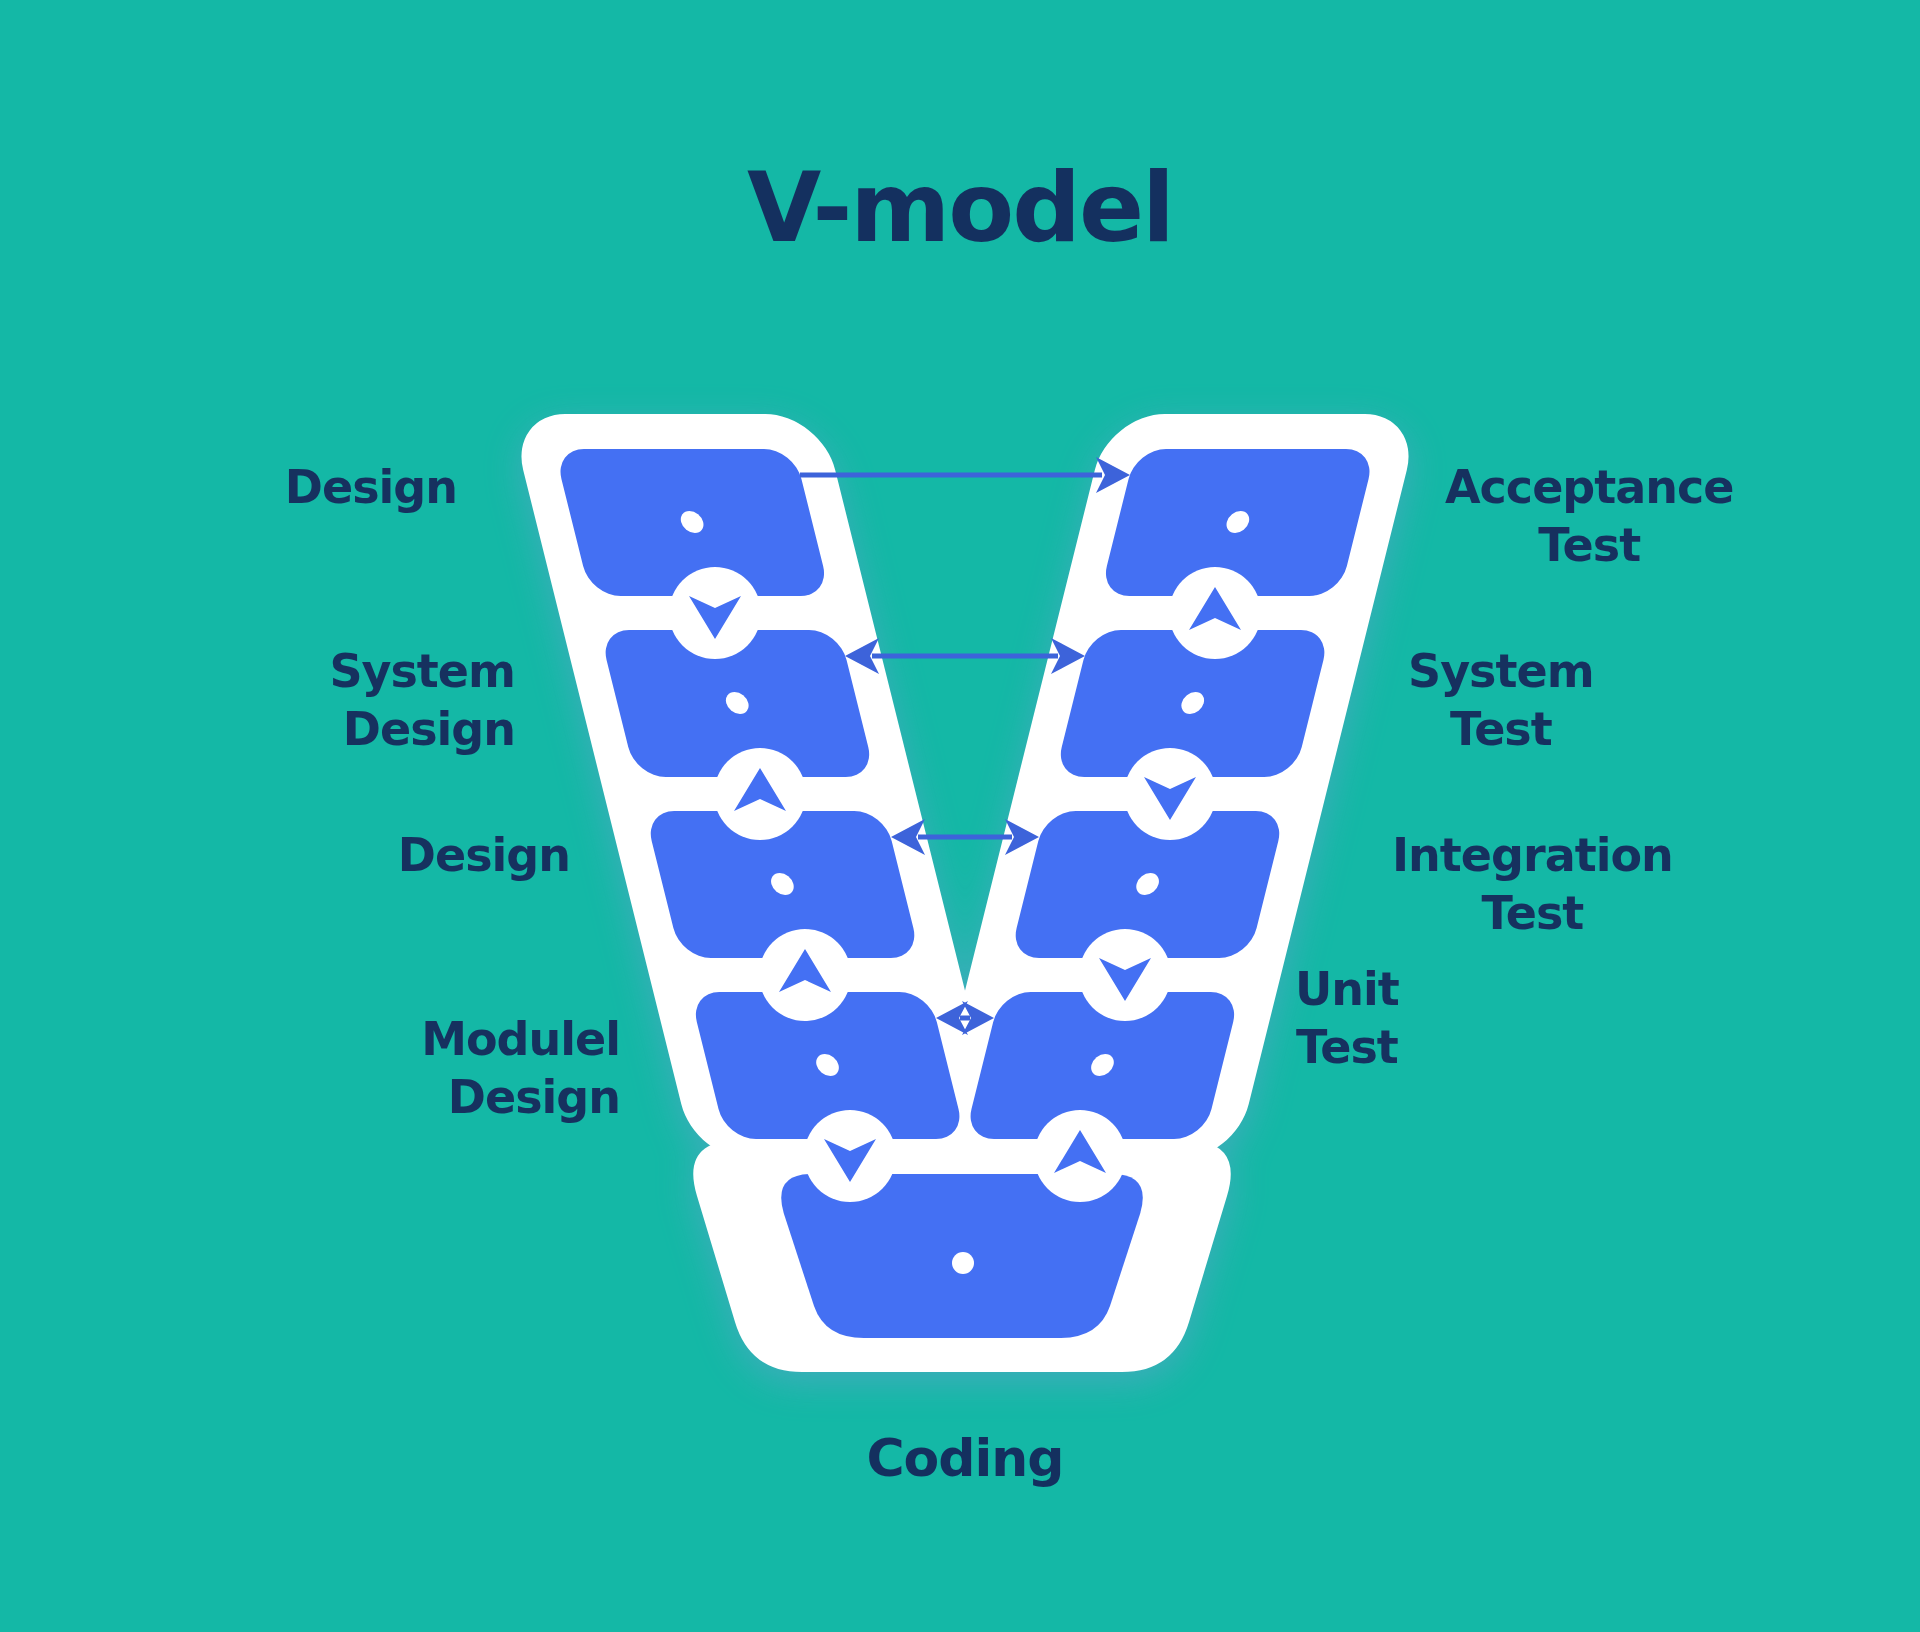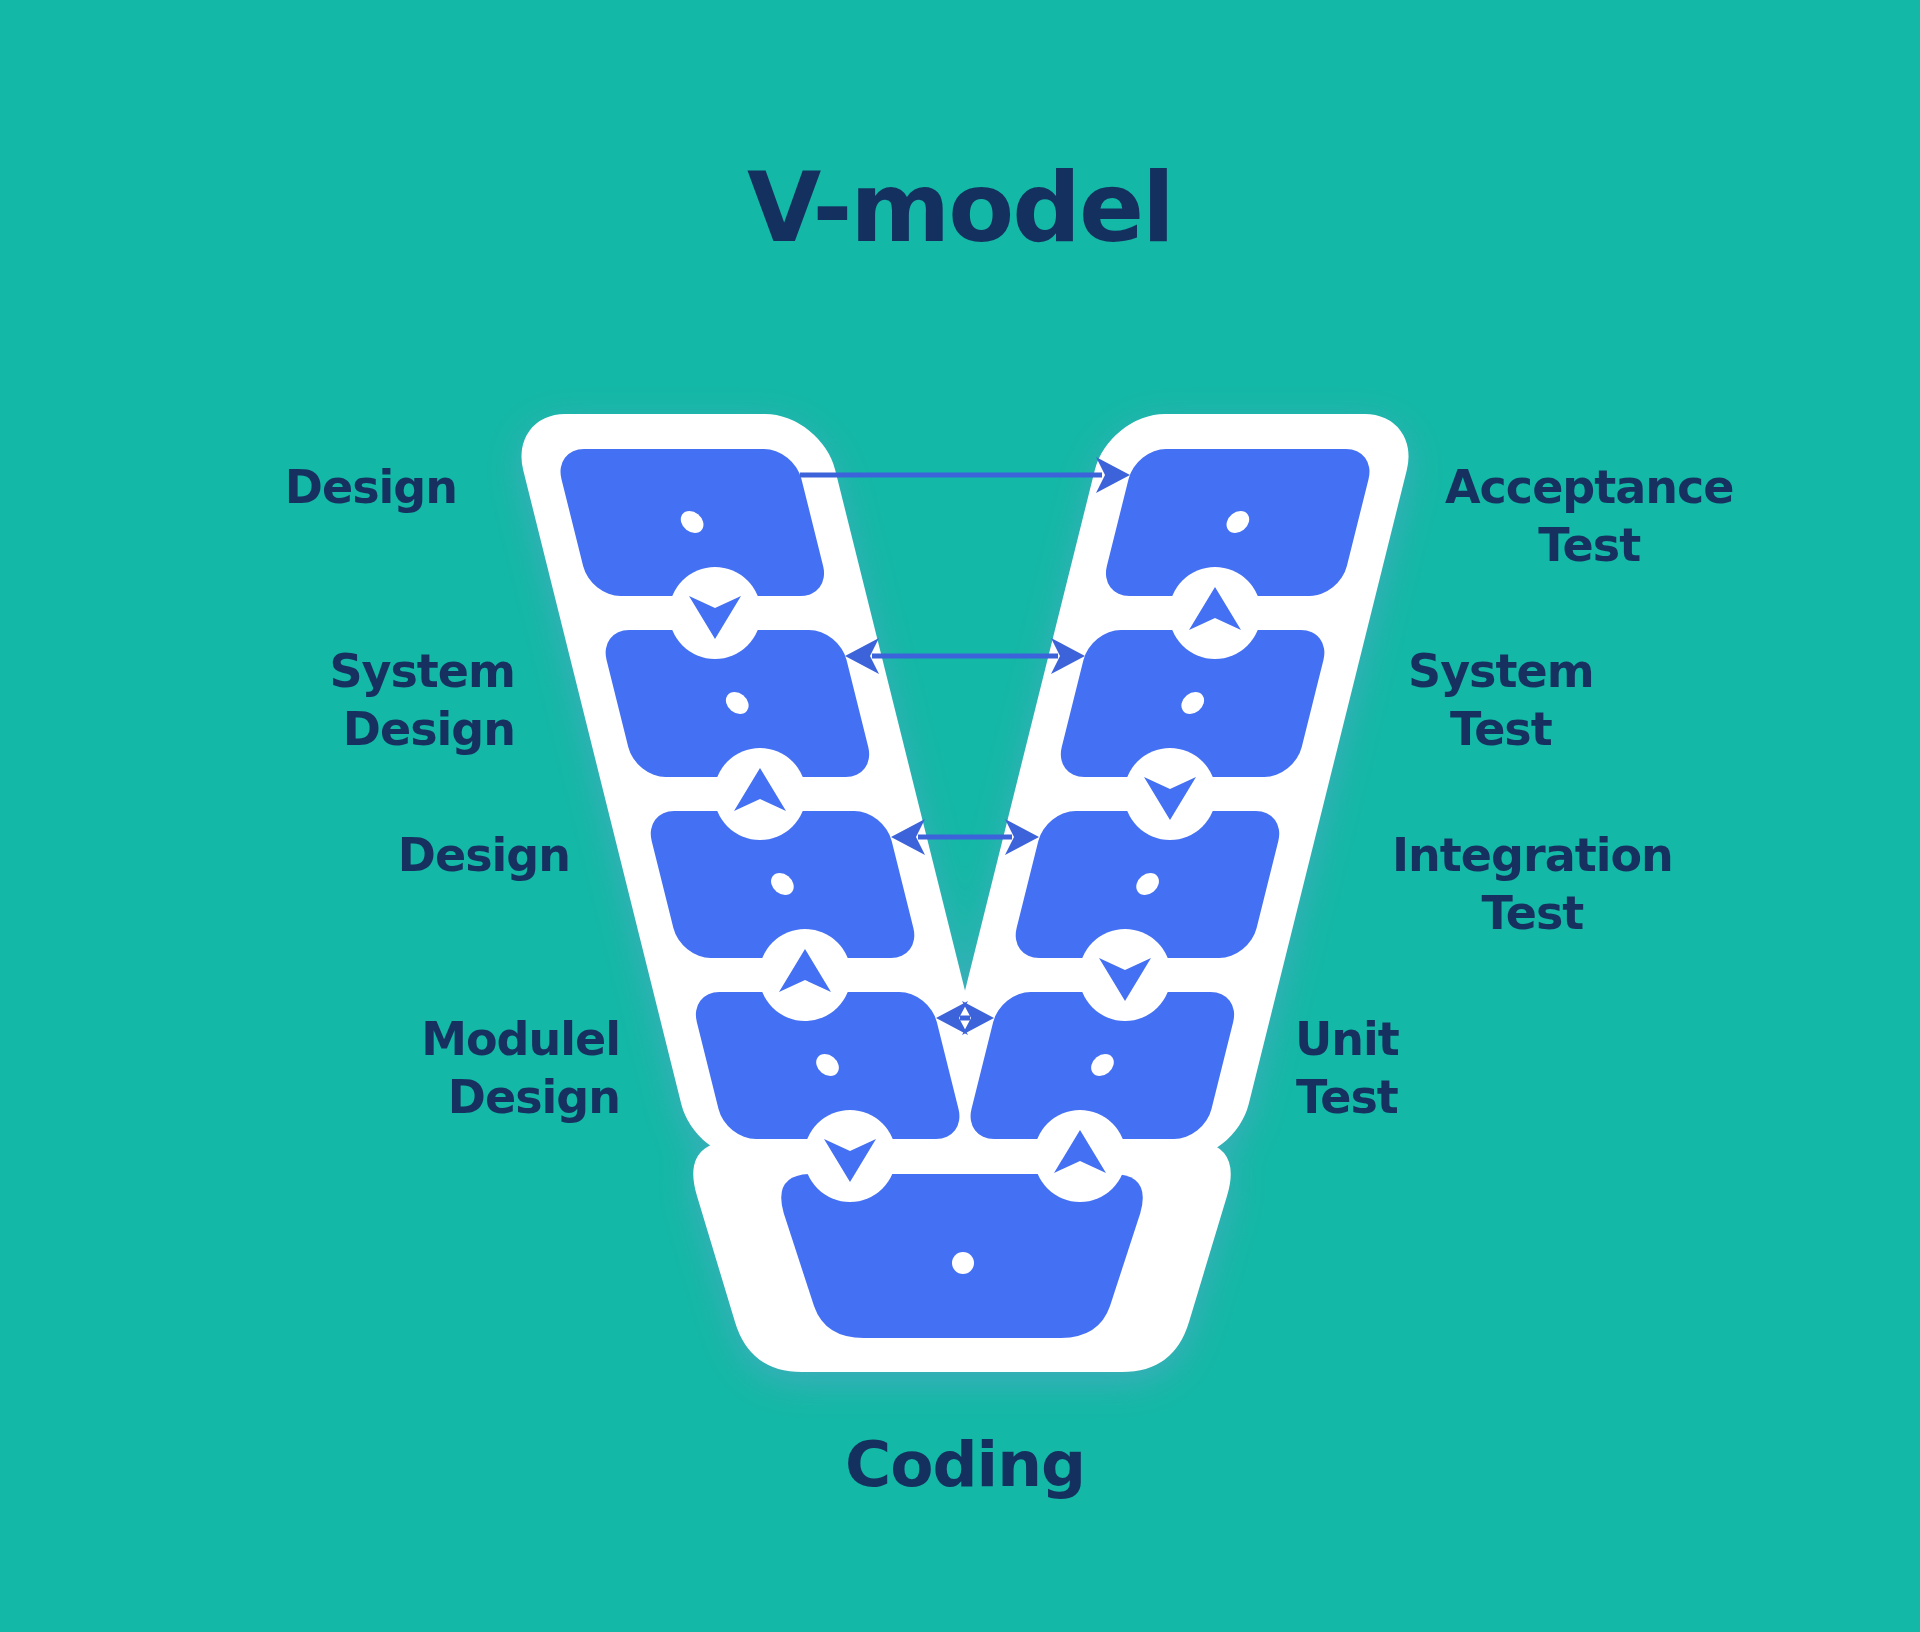--- a/index.html
+++ b/index.html
@@ -20,21 +20,21 @@
   .stage-label{
     position:absolute;
     font-size:46px;font-weight:800;line-height:58px;letter-spacing:-1px;
     color:#16315f;white-space:nowrap;
   }
   .stage-label.left{text-align:right;}
   .stage-label.right{text-align:center;}
   .coding-label{
     position:absolute;left:765px;top:1428px;width:400px;
     text-align:center;
-    font-size:63px;font-weight:800;letter-spacing:-1px;
+    font-size:52px;font-weight:800;letter-spacing:-1px;
     color:#14305f;
   }
   .vshadow{filter:drop-shadow(0 10px 18px rgba(118,160,214,0.45));}
 </style>
 </head>
 <body>
 
 <div class="canvas">
 
   <svg width="1920" height="1632" viewBox="0 0 1920 1632">
@@ -137,19 +137,19 @@
     <div>Test</div>
   </div>
   <div class="stage-label right" style="left:1408px;top:642px">
     <div>System</div>
     <div>Test</div>
   </div>
   <div class="stage-label right" style="left:1392px;top:826px">
     <div>Integration</div>
     <div>Test</div>
   </div>
-  <div class="stage-label right" style="left:1295px;top:1010px">
+  <div class="stage-label right" style="left:1295px;top:960px">
     <div>Unit</div>
     <div>Test</div>
   </div>
 
   <div class="coding-label">Coding</div>
 </div>
 
 </body></html>

